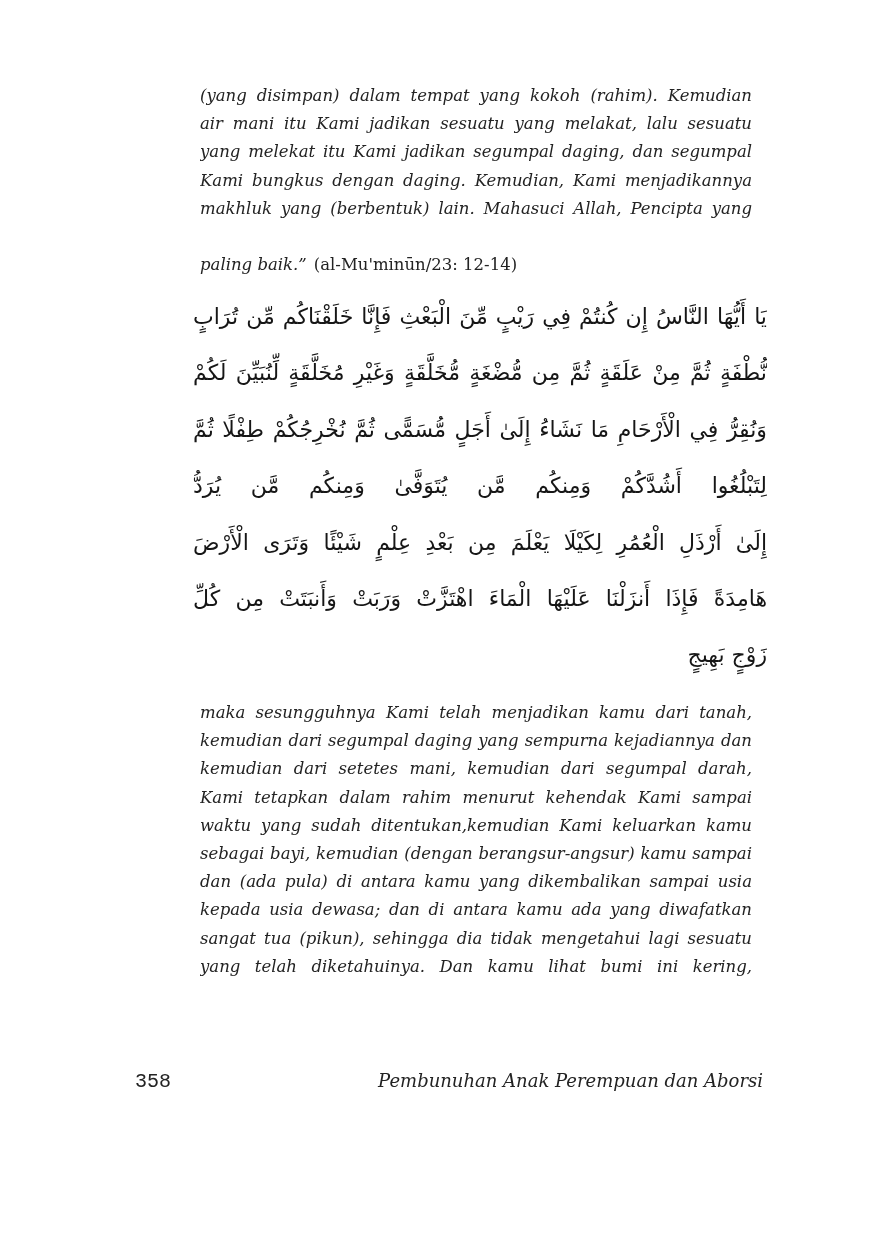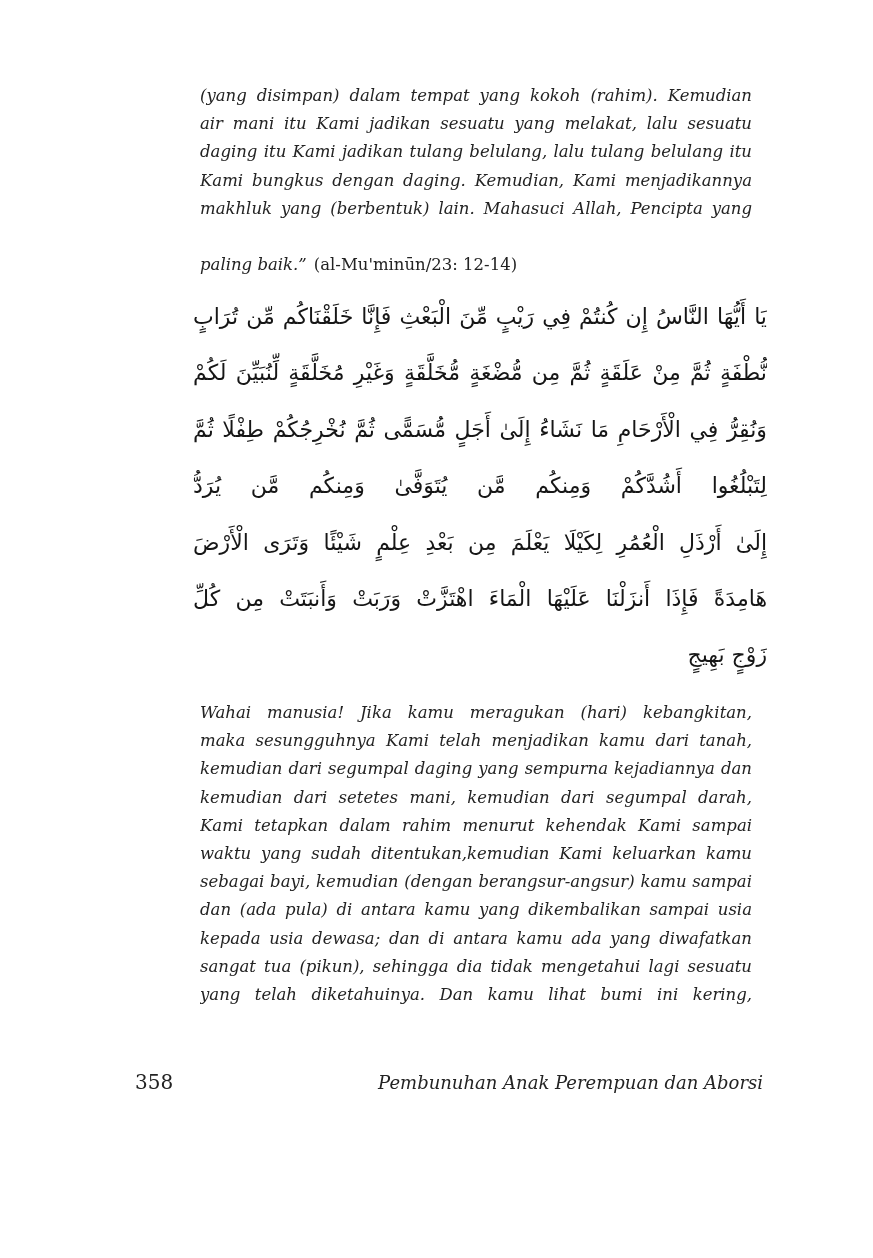--- a/index.html
+++ b/index.html
@@ -73,35 +73,36 @@
     width: 628px;
     display: flex;
     justify-content: space-between;
     align-items: baseline;
     font-family: "DejaVu Serif", serif;
     color: #232323;
   }
   .page-number {
     font-size: 20px;
     font-style: normal;
+    font-family: Liberation Mono, monospace;
   }
   .running-title {
     font-size: 18px;
     font-style: italic;
   }
 </style>
 </head>
 <body>
 
 <div class="page">
 
   <div class="latin-para" id="para-muminun">
       <div class="text-line">(yang disimpan) dalam tempat yang kokoh (rahim). Kemudian</div>
       <div class="text-line">air mani itu Kami jadikan sesuatu yang melakat, lalu sesuatu</div>
-      <div class="text-line">daging itu Kami jadikan tulang belulang, lalu tulang belulang itu</div>
+      <div class="text-line">yang melekat itu Kami jadikan segumpal daging, dan segumpal</div>
       <div class="text-line">Kami bungkus dengan daging. Kemudian, Kami menjadikannya</div>
       <div class="text-line">makhluk yang (berbentuk) lain. Mahasuci Allah, Pencipta yang</div>
     </div>
 
   <div class="latin-para" id="para-muminun-final" style="top: 251.2px;">
     <div class="final-line">
       <span>paling baik.”</span><span class="citation">(al-Mu'minūn/23: 12-14)</span>
     </div>
   </div>
 
@@ -109,21 +110,20 @@
       <div class="arabic-line">يَا أَيُّهَا النَّاسُ إِن كُنتُمْ فِي رَيْبٍ مِّنَ الْبَعْثِ فَإِنَّا خَلَقْنَاكُم مِّن تُرَابٍ ثُمَّ مِن</div>
       <div class="arabic-line">نُّطْفَةٍ ثُمَّ مِنْ عَلَقَةٍ ثُمَّ مِن مُّضْغَةٍ مُّخَلَّقَةٍ وَغَيْرِ مُخَلَّقَةٍ لِّنُبَيِّنَ لَكُمْ</div>
       <div class="arabic-line">وَنُقِرُّ فِي الْأَرْحَامِ مَا نَشَاءُ إِلَىٰ أَجَلٍ مُّسَمًّى ثُمَّ نُخْرِجُكُمْ طِفْلًا ثُمَّ</div>
       <div class="arabic-line">لِتَبْلُغُوا أَشُدَّكُمْ وَمِنكُم مَّن يُتَوَفَّىٰ وَمِنكُم مَّن يُرَدُّ</div>
       <div class="arabic-line">إِلَىٰ أَرْذَلِ الْعُمُرِ لِكَيْلَا يَعْلَمَ مِن بَعْدِ عِلْمٍ شَيْئًا وَتَرَى الْأَرْضَ</div>
       <div class="arabic-line">هَامِدَةً فَإِذَا أَنزَلْنَا عَلَيْهَا الْمَاءَ اهْتَزَّتْ وَرَبَتْ وَأَنبَتَتْ مِن كُلِّ</div>
       <div class="arabic-line">زَوْجٍ بَهِيجٍ</div>
     </div>
 
   <div class="latin-para" id="para-hajj">
-      <div class="text-line">Wahai manusia! Jika kamu meragukan (hari) kebangkitan,</div>
       <div class="text-line">maka sesungguhnya Kami telah menjadikan kamu dari tanah,</div>
       <div class="text-line">kemudian dari segumpal daging yang sempurna kejadiannya dan</div>
       <div class="text-line">kemudian dari setetes mani, kemudian dari segumpal darah,</div>
       <div class="text-line">Kami tetapkan dalam rahim menurut kehendak Kami sampai</div>
       <div class="text-line">waktu yang sudah ditentukan,kemudian Kami keluarkan kamu</div>
       <div class="text-line">sebagai bayi, kemudian (dengan berangsur-angsur) kamu sampai</div>
       <div class="text-line">dan (ada pula) di antara kamu yang dikembalikan sampai usia</div>
       <div class="text-line">kepada usia dewasa; dan di antara kamu ada yang diwafatkan</div>
       <div class="text-line">sangat tua (pikun), sehingga dia tidak mengetahui lagi sesuatu</div>
       <div class="text-line">yang telah diketahuinya. Dan kamu lihat bumi ini kering,</div>

